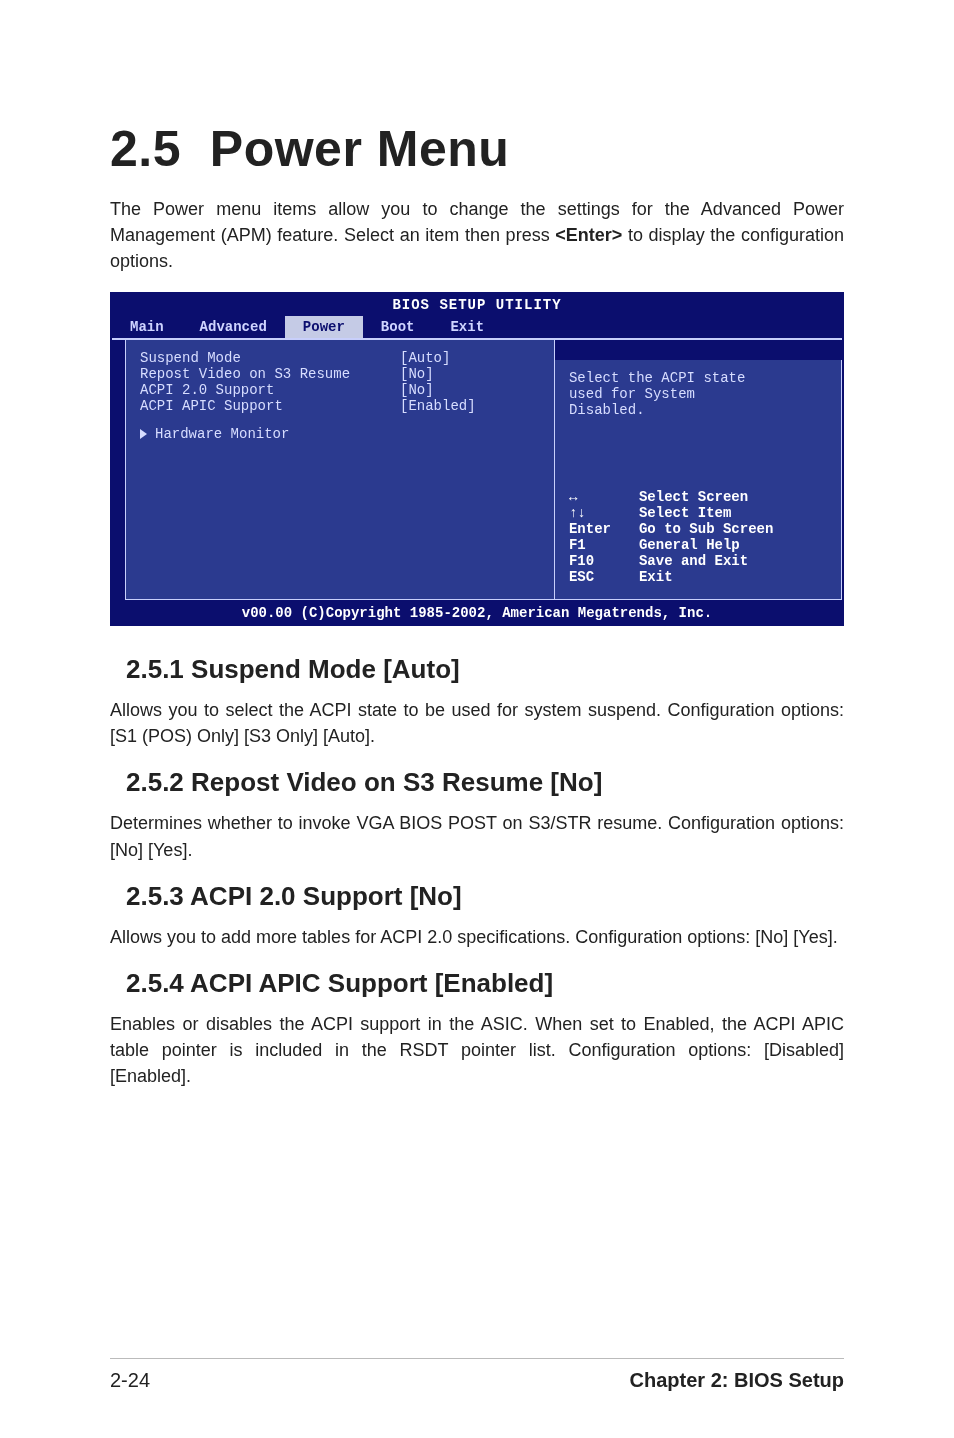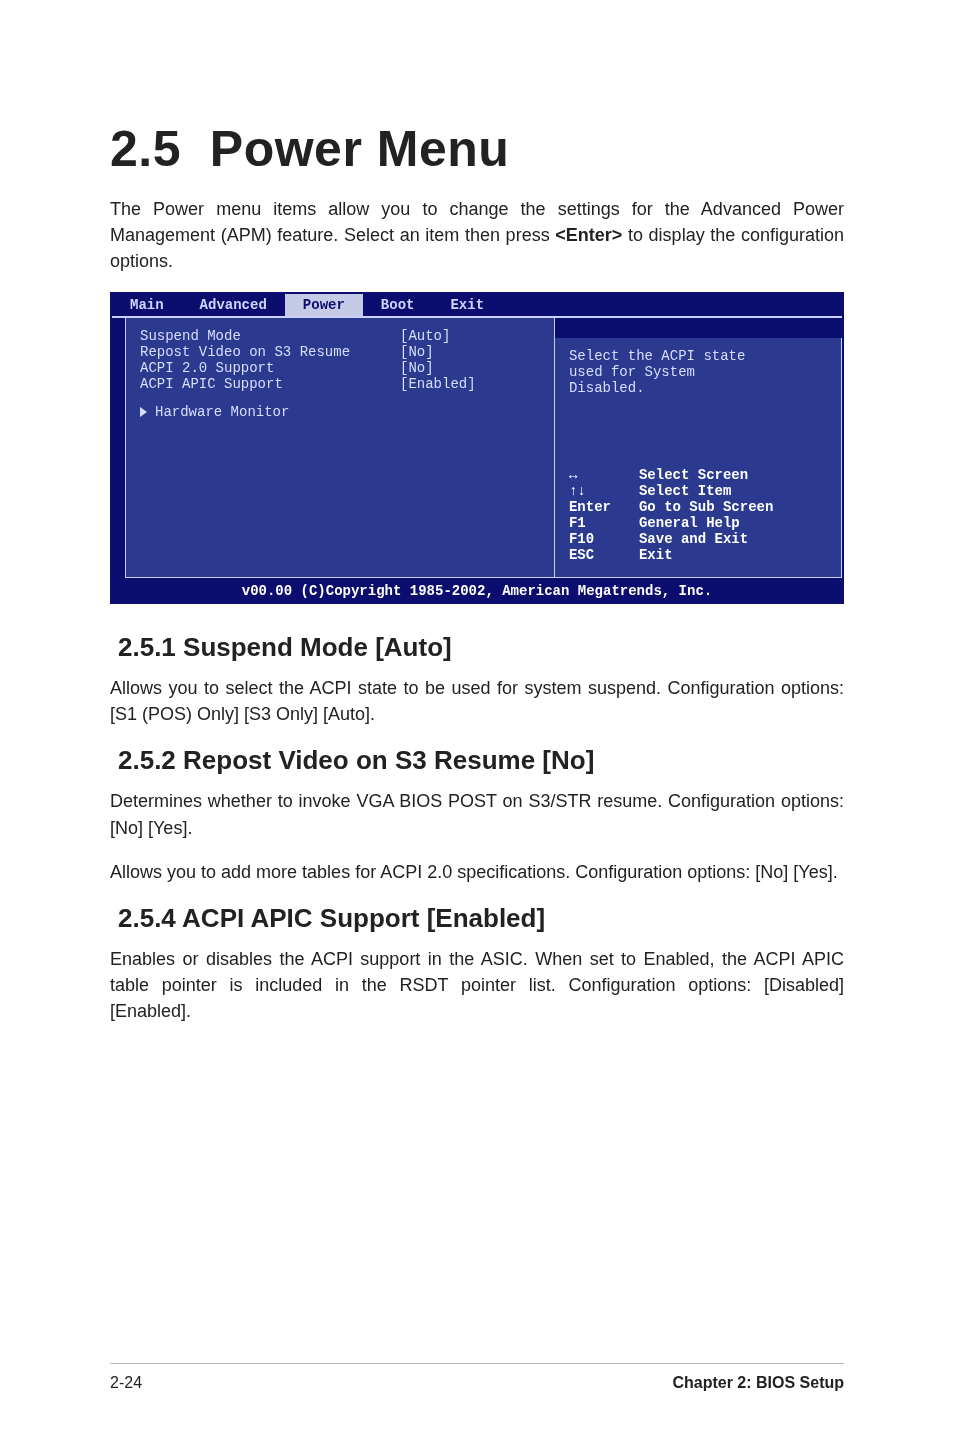--- a/index.html
+++ b/index.html
@@ -22,39 +22,42 @@
   .bios-row { display: flex; white-space: pre; color: #d7ddff; }
   .bios-label { width: 260px; }
   .bios-sub { display: flex; align-items: center; gap: 8px; color: #d7ddff; margin-top: 2px;}
   .tri { display:inline-block; width:0; height:0; border-top:5px solid transparent; border-bottom:5px solid transparent; border-left:7px solid #d7ddff; }
   .side-help { color: #d7ddff; }
   .side-keys { color: #fff; font-weight: bold; }
   .side-keys .row { display: flex; }
   .side-keys .k { width: 70px; }
   .bios-footer { background: #0b0e6e; color: #fff; text-align: center; font-weight: bold; padding: 3px 0; border-top: 2px solid #0b0e6e; }
 
-  h2.sec { font-size: 26px; font-weight: bold; margin: 18px 0 12px 8px; }
+  h2.sec { font-size: 26px; font-weight: bold; margin: 18px 0 12px 16px; }
 
-  .page-footer { position: absolute; bottom: 46px; left: 110px; right: 110px; display: flex; justify-content: space-between; border-top: 1px solid #bbb; padding-top: 10px; font-size: 16px; }
+  .page-footer { position: absolute; bottom: 46px; left: 110px; right: 110px; display: flex; justify-content: space-between; border-top: 1px solid #bbb; padding-top: 10px; font-size: 20px; }
   .page-footer .r { font-weight: bold; }
 </style>
 </head>
 <body>
 
 <div class="page">
 
   <h1 class="title">
     <span>2.5</span>&nbsp;&nbsp;<span>Power Menu</span>
   </h1>
 
   <p class="intro">
     <span>The Power menu items allow you to change the settings for the Advanced Power Management (APM) feature. Select an item then press </span><b>&lt;Enter&gt;</b><span> to display the configuration options.</span>
   </p>
 
   <div class="bios-frame">
+    <div class="bios-title-row">
+      <div class="bios-title-center">BIOS SETUP UTILITY</div>
+    </div>
     <div class="bios-tabs">
       <div class="tab">Main</div>
       <div class="tab">Advanced</div>
       <div class="tab active">Power</div>
       <div class="tab">Boot</div>
       <div class="tab">Exit</div>
     </div>
     <div class="bios-body">
       <div class="bios-main">
         <div class="bios-row">
@@ -115,20 +118,21 @@
     </div>
     <div class="bios-footer">v00.00 (C)Copyright 1985-2002, American Megatrends, Inc.</div>
   </div>
 
   <h2 class="sec">2.5.1 Suspend Mode [Auto]</h2>
   <p class="section-body">Allows you to select the ACPI state to be used for system suspend. Configuration options: [S1 (POS) Only] [S3 Only] [Auto].</p>
 
   <h2 class="sec">2.5.2 Repost Video on S3 Resume [No]</h2>
   <p class="section-body">Determines whether to invoke VGA BIOS POST on S3/STR resume. Configuration options: [No] [Yes].</p>
 
+  <h2 class="sec">2.5.3 ACPI 2.0 Support [No]</h2>
   <p class="section-body">Allows you to add more tables for ACPI 2.0 specifications. Configuration options: [No] [Yes].</p>
 
   <h2 class="sec">2.5.4 ACPI APIC Support [Enabled]</h2>
   <p class="section-body">Enables or disables the ACPI support in the ASIC. When set to Enabled, the ACPI APIC table pointer is included in the RSDT pointer list. Configuration options: [Disabled] [Enabled].</p>
 
   <div class="page-footer">
     <span class="l">2-24</span>
     <span class="r">Chapter 2: BIOS Setup</span>
   </div>
 

